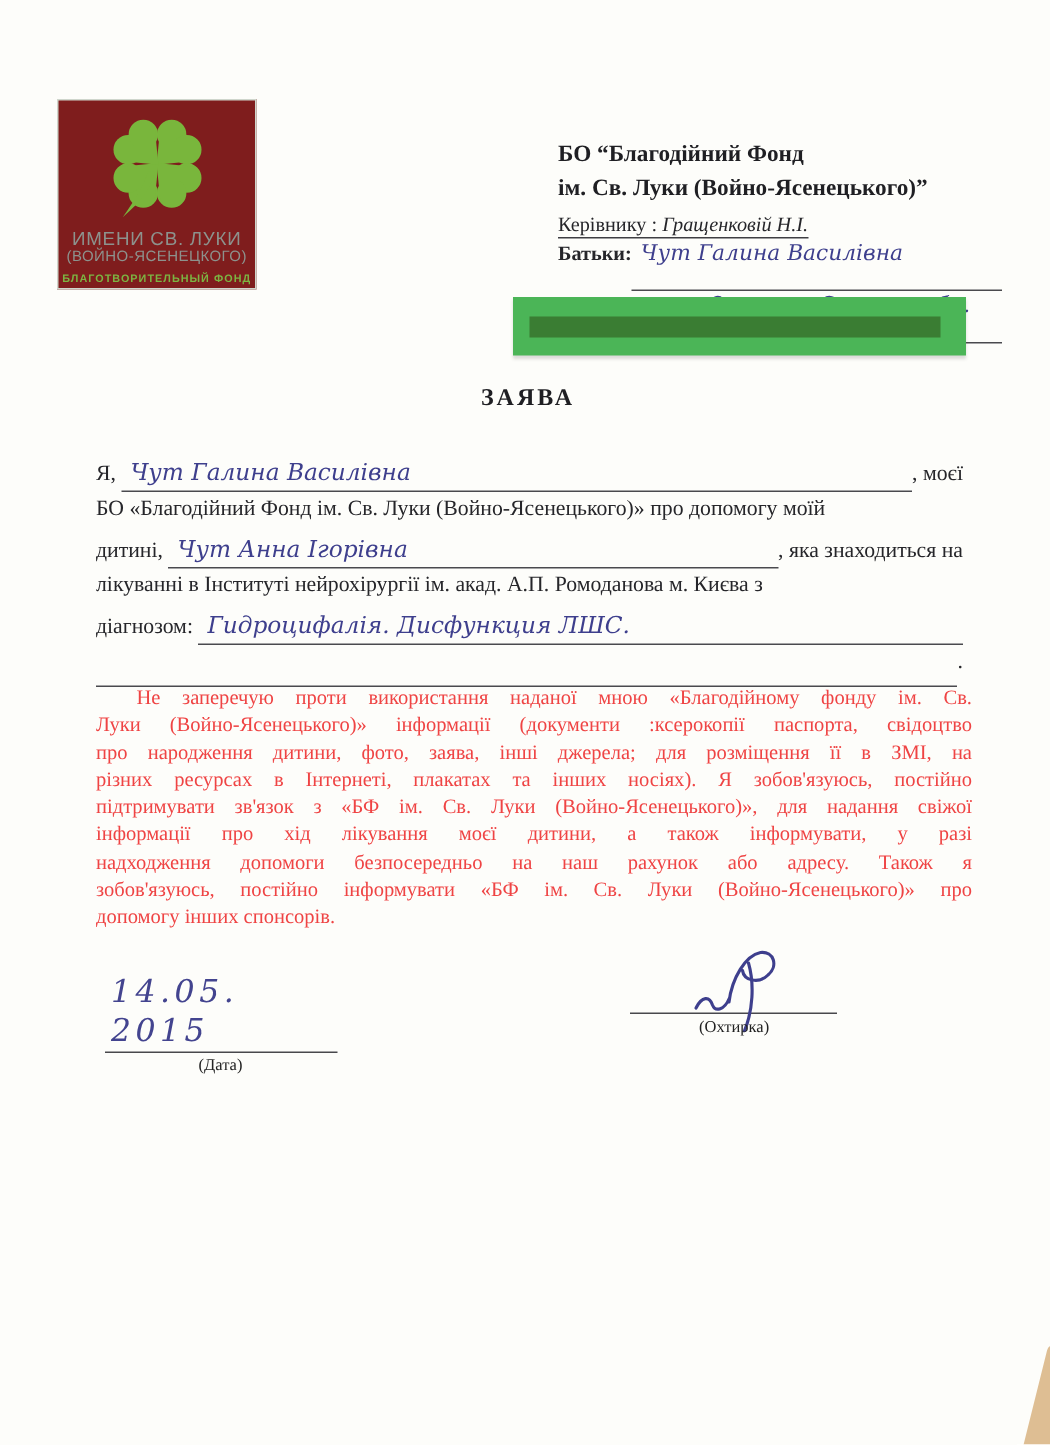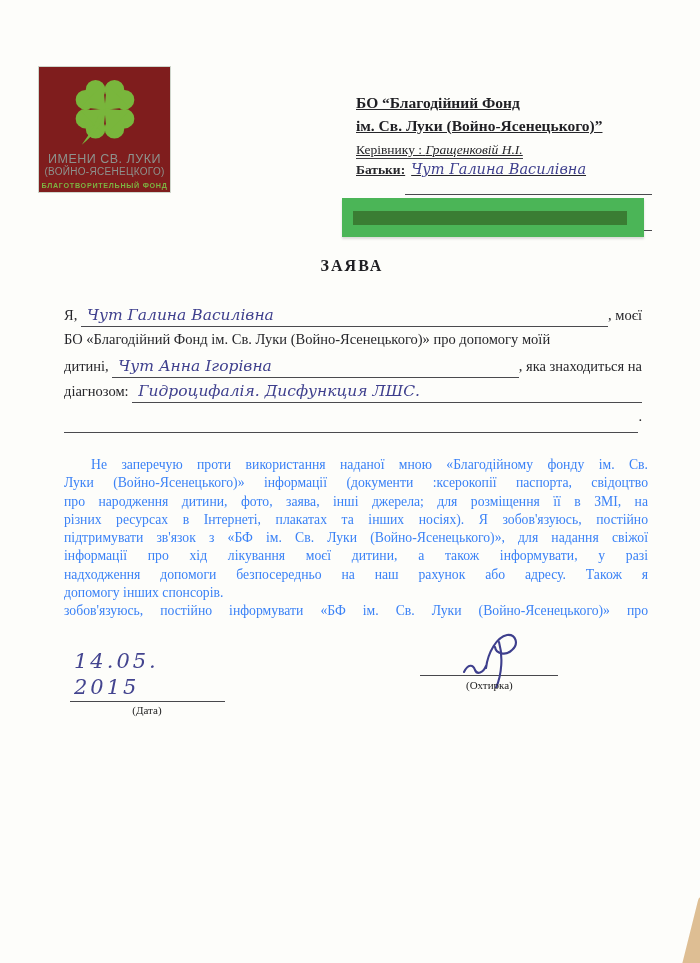--- a/index.html
+++ b/index.html
@@ -13,21 +13,21 @@
     position:absolute;left:38px;top:66px;width:131px;height:125px;
     border:1px solid #cfd6cc;display:flex;flex-direction:column;align-items:center;
     background:#7f1d1d;
   }
   .logo-clover{margin-top:3px;}
   .logo-l1{font-family:"Liberation Sans",sans-serif;font-size:12.5px;color:#8d928d;letter-spacing:.5px;line-height:14px;}
   .logo-l2{font-family:"Liberation Sans",sans-serif;font-size:10px;color:#8d928d;letter-spacing:.3px;line-height:12px;}
   .logo-l3{font-family:"Liberation Sans",sans-serif;font-size:7.2px;color:#7cb342;font-weight:bold;letter-spacing:.7px;margin-top:3px;}
 
   
-  .recipient{position:absolute;left:356px;top:92px;width:296px;text-decoration:underline;}
+  .recipient{position:absolute;left:372px;top:92px;width:296px;}
   .org-line{font-weight:bold;font-size:15.5px;line-height:22.5px;color:#1f1f23;}
   .head-line{margin-top:3px;font-size:13.5px;line-height:19px;}
   .head-line .u{border-bottom:1px solid #3e3e42;padding-bottom:1px;}
   .head-name{font-style:italic;}
   .form-row{display:flex;align-items:baseline;font-size:13.5px;line-height:20px;font-weight:bold;}
   .hw{
     font-family:"DejaVu Serif",serif;font-style:italic;font-weight:normal;
     color:#3e3f8d;white-space:nowrap;
   }
   .fill{flex:1;border-bottom:1px solid #4a4a4e;padding:0 4px 14px 6px;overflow:hidden;}
@@ -43,21 +43,21 @@
 
   
   .para1{position:absolute;left:64px;top:306px;width:578px;font-size:14.5px;}
   .p1line{display:flex;align-items:baseline;height:25.4px;}
   .p1line .txt{white-space:pre;}
   .p1line .fill{padding-bottom:2px;}
   .p1line .hw{font-size:15.5px;}
   .rule-grow{flex:1;border-bottom:1px solid #4a4a4e;align-self:stretch;}
 
   
-  .para2{position:absolute;left:64px;top:456px;width:584px;font-size:13.7px;line-height:18.3px;color:#3b82f6;}
+  .para2{position:absolute;left:64px;top:456px;width:584px;font-size:13.7px;line-height:18.3px;color:#ef4444;}
   .p2line{text-align:justify;text-align-last:justify;}
   .p2line.first{text-indent:27px;}
   .p2line.last{text-align-last:left;}
 
   
   .date-block{position:absolute;left:70px;top:648px;width:155px;}
   .date-hw{font-family:"DejaVu Serif",serif;font-style:italic;color:#43448f;
     font-size:21px;letter-spacing:3px;padding-left:4px;line-height:26px;}
   .date-rule{border-bottom:1.5px solid #48484c;margin-top:1px;}
   .date-label{font-size:11px;color:#222;text-align:center;width:110px;margin:2px 0 0 22px;}
@@ -138,39 +138,42 @@
     </div>
     <div class="p1line">
       <span class="txt">БО «Благодійний Фонд ім. Св. Луки (Войно-Ясенецького)» про допомогу моїй</span>
     </div>
     <div class="p1line">
       <span class="txt">дитині, </span>
       <span class="fill"><span class="hw">Чут Анна Ігорівна</span></span>
       <span class="txt">, яка знаходиться на</span>
     </div>
     <div class="p1line">
+      <span class="txt">лікуванні в Інституті нейрохірургії ім. акад. А.П. Ромоданова м. Києва з</span>
+    </div>
+    <div class="p1line">
       <span class="txt">діагнозом: </span>
       <span class="fill"><span class="hw">Гидроцифалія. Дисфункция ЛШС.</span></span>
     </div>
     <div class="p1line">
       <span class="rule-grow"></span>
       <span class="txt">.</span>
     </div>
   </div>
 
   <div class="para2">
     <div class="p2line first">Не заперечую проти використання наданої мною «Благодійному фонду ім. Св.</div>
     <div class="p2line">Луки (Войно-Ясенецького)» інформації (документи :ксерокопії паспорта, свідоцтво</div>
     <div class="p2line">про народження дитини, фото, заява, інші джерела; для розміщення її в ЗМІ, на</div>
     <div class="p2line">різних ресурсах в Інтернеті, плакатах та інших носіях). Я зобов'язуюсь, постійно</div>
     <div class="p2line">підтримувати зв'язок з «БФ ім. Св. Луки (Войно-Ясенецького)», для надання свіжої</div>
     <div class="p2line">інформації про хід лікування моєї дитини, а також інформувати, у разі</div>
     <div class="p2line">надходження допомоги безпосередньо на наш рахунок або адресу. Також я</div>
+    <div class="p2line">зобов'язуюсь, постійно інформувати «БФ ім. Св. Луки (Войно-Ясенецького)» про</div>
     <div class="p2line last">допомогу інших спонсорів.</div>
-    <div class="p2line">зобов'язуюсь, постійно інформувати «БФ ім. Св. Луки (Войно-Ясенецького)» про</div>
   </div>
 
   <div class="date-block">
     <div class="date-hw">14.05. 2015</div>
     <div class="date-rule"></div>
     <div class="date-label">(Дата)</div>
   </div>
 
   <div class="sig-block">
     <svg class="sig-svg" width="110" height="62" viewBox="0 0 110 62">

